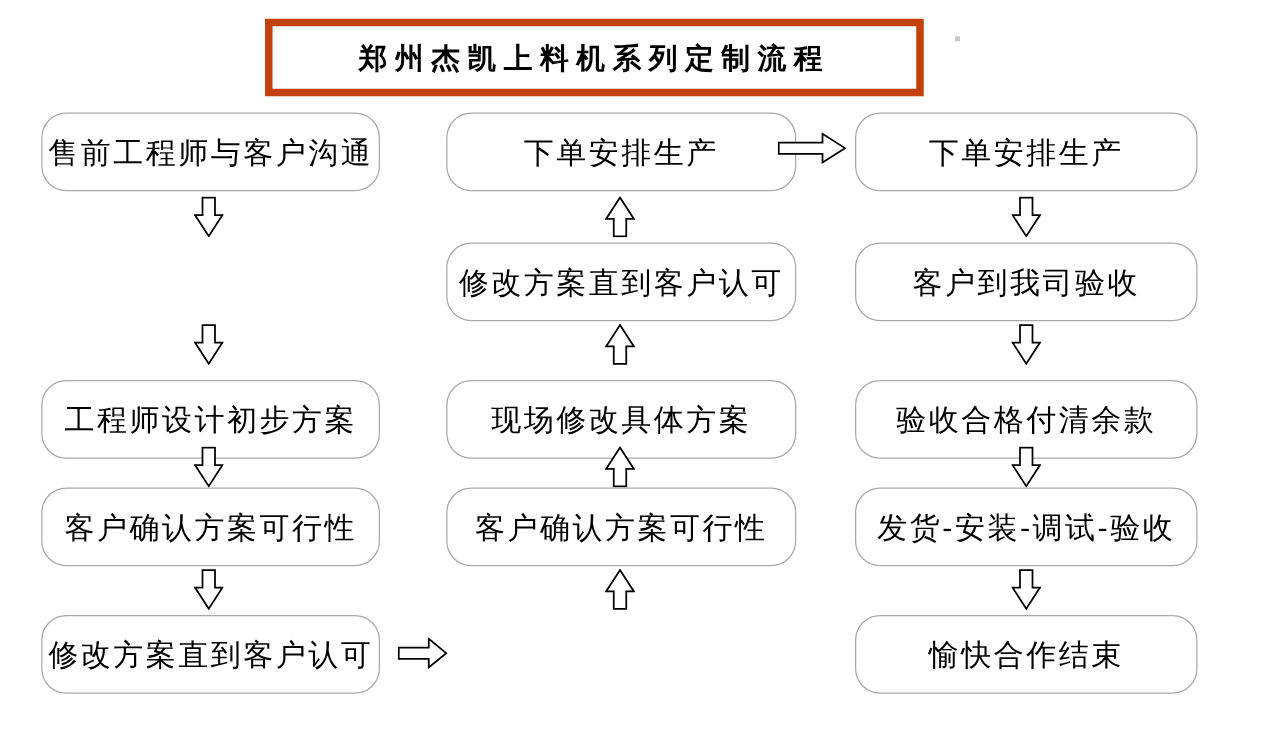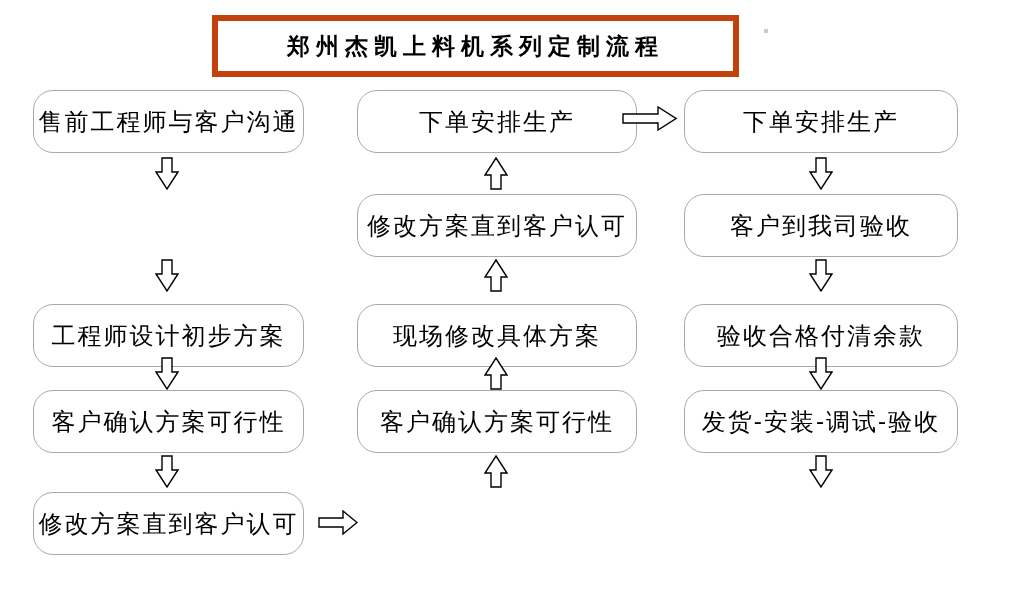--- a/index.html
+++ b/index.html
@@ -93,20 +93,21 @@
 
   <div class="box col-m row-1">下单安排生产</div>
   <div class="box col-m row-2">修改方案直到客户认可</div>
   <div class="box col-m row-3">现场修改具体方案</div>
   <div class="box col-m row-4">客户确认方案可行性</div>
 
   <div class="box col-r row-1">下单安排生产</div>
   <div class="box col-r row-2">客户到我司验收</div>
   <div class="box col-r row-4">发货-安装-调试-验收</div>
   <div class="box col-r row-3">验收合格付清余款</div>
+  <div class="box col-r row-5">愉快合作结束</div>
 
   <svg class="varrow vl g1" viewBox="0 0 24 33">
       <polygon points="7,1 17,1 17,15 23,15 12,32 1,15 7,15"></polygon>
     </svg>
   <svg class="varrow vl g2" viewBox="0 0 24 33">
       <polygon points="7,1 17,1 17,15 23,15 12,32 1,15 7,15"></polygon>
     </svg>
   <svg class="varrow vl g3" viewBox="0 0 24 33">
       <polygon points="7,1 17,1 17,15 23,15 12,32 1,15 7,15"></polygon>
     </svg>

